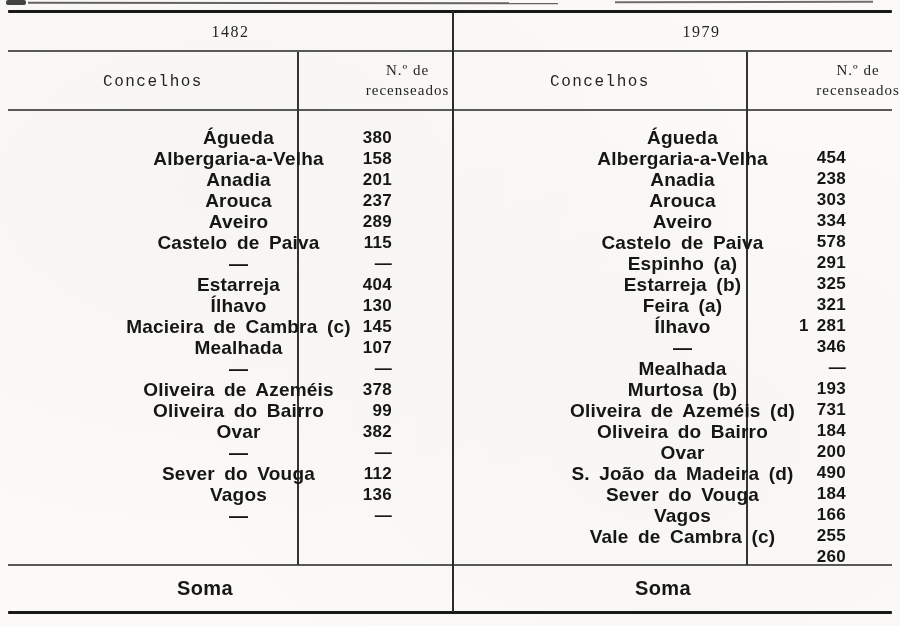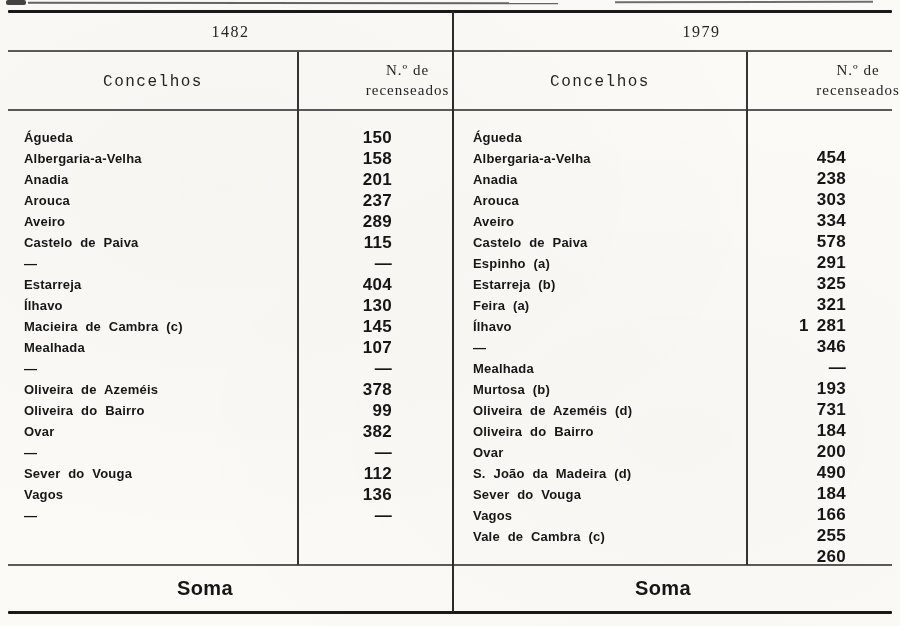--- a/index.html
+++ b/index.html
@@ -68,23 +68,23 @@
   .count-h span { display: block; }
 
   
   .rows { position: absolute; top: 127px; }
   .rows-left  { left: 8px;   width: 445px; }
   .rows-right { left: 453px; width: 439px; }
 
   .row { position: relative; height: 21px; line-height: 21px; }
   .cname {
     display: block;
-    font-size: 13px; font-weight: bold;
+    font-size: 19px; font-weight: bold;
     letter-spacing: .2px; word-spacing: 4px;
-    color: #161616; white-space: nowrap;
+    color: #161616; white-space: nowrap; text-align: center;
   }
   .rows-left  .cname { padding-left: 16px; }
   .rows-right .cname { padding-left: 20px; }
   .cvalue {
     position: absolute; top: 0;
     font-size: 17px; font-weight: bold;
     letter-spacing: .3px; word-spacing: 3px;
     color: #161616; white-space: nowrap;
   }
   .rows-left  .cvalue { right: 61px; }
@@ -137,21 +137,21 @@
   </div>
   <div class="colh concelhos-right">Concelhos</div>
   <div class="count-h count-right">
     <span>N.º de</span>
     <span>recenseados</span>
   </div>
 
   <div class="rows rows-left" id="rows-left">
       <div class="row">
         <span class="cname">Águeda</span>
-        <span class="cvalue">150</span>
+        <span class="cvalue">380</span>
       </div>
       <div class="row">
         <span class="cname">Albergaria-a-Velha</span>
         <span class="cvalue">158</span>
       </div>
       <div class="row">
         <span class="cname">Anadia</span>
         <span class="cvalue">201</span>
       </div>
       <div class="row">

